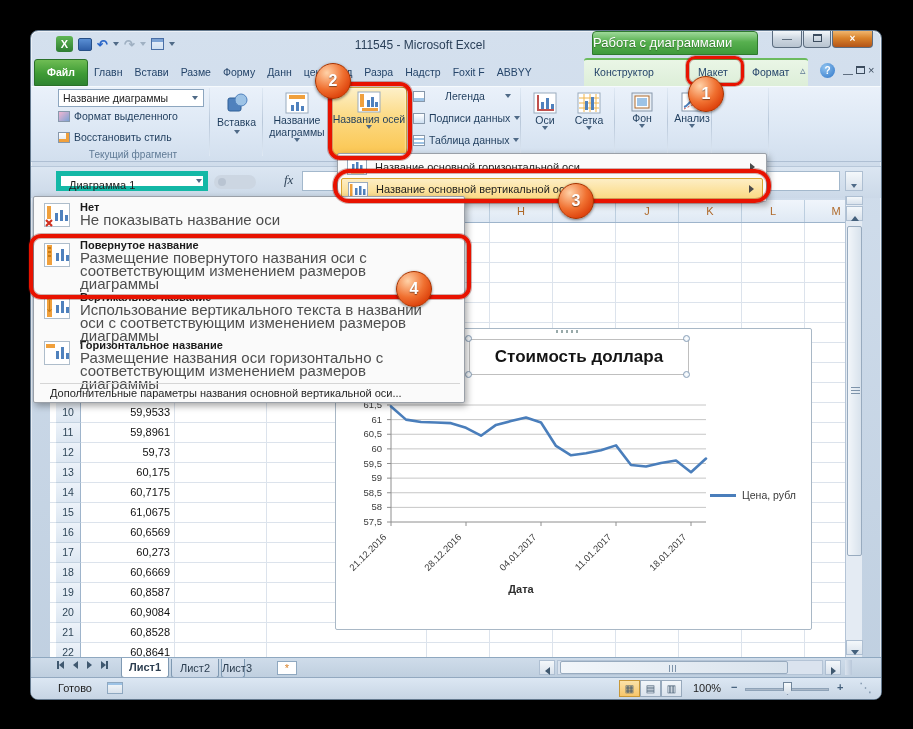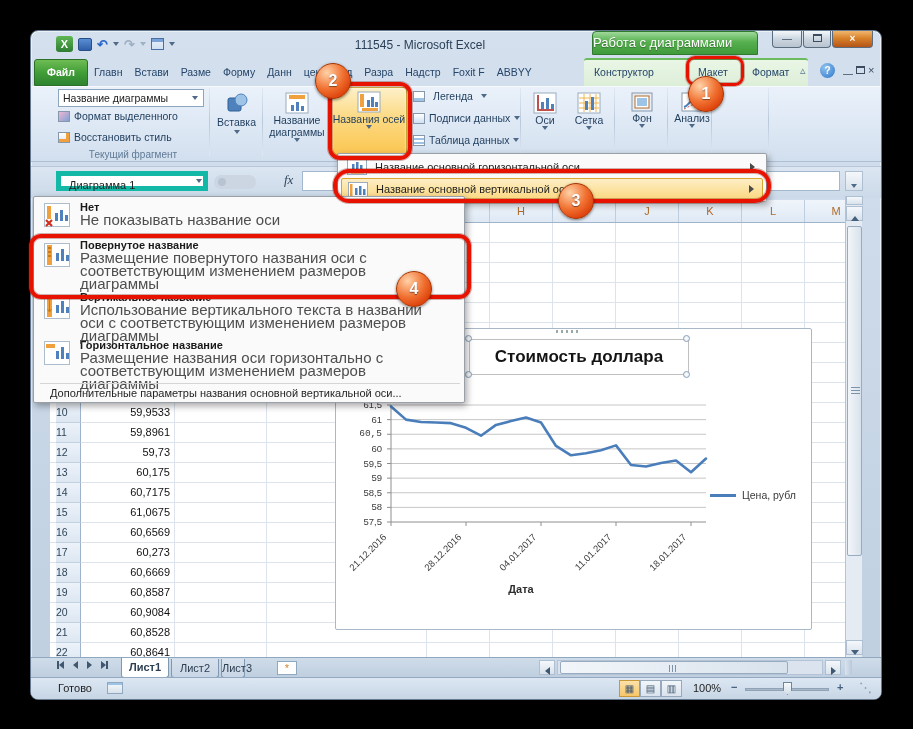--- a/index.html
+++ b/index.html
@@ -37,21 +37,21 @@
   .fbar{background:linear-gradient(#dbe6f2,#ccd9e8);border-top:1px solid #b7c7d9}
   .namebox{background:#fff;border:5px solid #14b8a6;font-size:11px;color:#222;line-height:18px;padding-left:8px}
   .colhdr{background:linear-gradient(#f0f5fb,#dfe9f4);border-bottom:1px solid #9eb4cb;overflow:hidden}
   .chcell{position:absolute;top:0;height:23px;border-left:1px solid #bccedf;color:#b06a2a;
     font-size:11px;text-align:center;line-height:22px}
   .gridarea{background:#fff;overflow:hidden;
     background-image:repeating-linear-gradient(to bottom,transparent 0 19px,#dce3ec 19px 20px)}
   .vline{position:absolute;top:0;bottom:0;width:1px;background:#dce3ec}
   .rrow{display:flex;height:20px}
   .rnum{width:25px;background:linear-gradient(#ecf2f9,#dde7f2);border-right:1px solid #9eb4cb;
-    border-bottom:1px solid #c3d2e0;font-size:10.5px;color:#2f4658;text-align:left;line-height:19px}
+    border-bottom:1px solid #c3d2e0;font-size:10.5px;color:#2f4658;text-align:center;line-height:19px}
   .rval{width:94px;border-right:1px solid #dce3ec;border-bottom:1px solid #dce3ec;
     font-size:11px;color:#111;text-align:right;line-height:19px;padding-right:4px;background:#fff}
   .chart{background:#fff;border:1px solid #a9b8c6;border-radius:2px;z-index:10}
   .ctitle{border:1px solid #bfbfbf;background:#fff;text-align:center;font-size:17px;
     font-weight:bold;color:#141414;line-height:34px}
   .hdl{position:absolute;width:7px;height:7px;border:1px solid #8aa0b8;border-radius:50%;
     background:radial-gradient(#fff,#dfe9f2)}
   .gl{stroke:#c6c6c6;stroke-width:1}
   .ax{stroke:#8e8e8e;stroke-width:1}
   .series{fill:none;stroke:#4a7ebb;stroke-width:2.6;stroke-linejoin:round;stroke-linecap:round}
@@ -175,21 +175,21 @@
         <rect x="1" y="1" width="22" height="20" fill="#fff" stroke="#9aabbd"></rect>
         <rect x="3" y="3" width="4" height="13" fill="#f0a03c"></rect>
         <rect x="5" y="17" width="16" height="3" fill="#f0a03c"></rect>
         <rect x="10" y="9" width="3" height="7" fill="#4f81bd"></rect>
         <rect x="14" y="6" width="3" height="10" fill="#4f81bd"></rect>
         <rect x="18" y="11" width="3" height="5" fill="#4f81bd"></rect>
       </svg>
     <span>Названия осей</span>
     <span class="darr"></span>
   </div>
-  <div class="abs" style="left:413px;top:90px;display:flex;gap:8px;align-items:center">
+  <div class="abs" style="left:413px;top:90px;display:flex;gap:20px;align-items:center">
     <span style="width:12px;height:11px;border:1px solid #8798ab;background:#fff;box-shadow:inset 0 -3px 0 #9dc3e6"></span>
     <span class="rtext">Легенда</span>
       <span class="darr"></span>
   </div>
   <div class="abs" style="left:413px;top:112px;display:flex;gap:4px;align-items:center">
     <span style="width:12px;height:11px;border:1px solid #8798ab;background:linear-gradient(#fff,#cfe0f2)"></span>
     <span class="rtext">Подписи данных</span>
       <span class="darr"></span>
   </div>
   <div class="abs" style="left:413px;top:134px;display:flex;gap:4px;align-items:center">
@@ -371,21 +371,21 @@
         <line x1="355" x2="355" y1="193" y2="197" class="ax"></line>
         <polyline points="55,77.46249999999992 70,90.625 85,92.96499999999995 100,93.55000000000004 115,94.13499999999993 130,98.81500000000003 145,106.71249999999992 160,95.88999999999999 175,92.08749999999992 190,88.57749999999999 205,93.55000000000004 220,116.94999999999996 235,126.30999999999997 250,124.26249999999996 265,121.33749999999992 280,116.36500000000007 295,135.96249999999992 310,137.42500000000004 325,133.9149999999999 340,131.57499999999996 355,143.27499999999992 370,129.52749999999995" class="series"></polyline>
       </svg>
     <div class="abs" style="left:0;top:0;width:50px;height:302px">
         <div class="ylab" style="top: 187px;">57,5</div>
         <div class="ylab" style="top: 172.375px;">58</div>
         <div class="ylab" style="top: 157.75px;">58,5</div>
         <div class="ylab" style="top: 143.125px;">59</div>
         <div class="ylab" style="top: 128.5px;">59,5</div>
         <div class="ylab" style="top: 113.875px;">60</div>
-        <div class="ylab" style="top: 99.25px; font-family: Liberation Mono, monospace;">60,5</div>
+        <div class="ylab" style="top: 99.25px;">60,5</div>
         <div class="ylab" style="top: 84.625px;">61</div>
         <div class="ylab" style="top: 70px;">61,5</div>
       </div>
     <div class="abs" style="left:0;top:0;width:477px;height:302px;pointer-events:none">
         <div class="xlab" style="left: -11px; top: 199px;">21.12.2016</div>
         <div class="xlab" style="left: 64px; top: 199px;">28.12.2016</div>
         <div class="xlab" style="left: 139px; top: 199px;">04.01.2017</div>
         <div class="xlab" style="left: 214px; top: 199px;">11.01.2017</div>
         <div class="xlab" style="left: 289px; top: 199px;">18.01.2017</div>
       </div>

